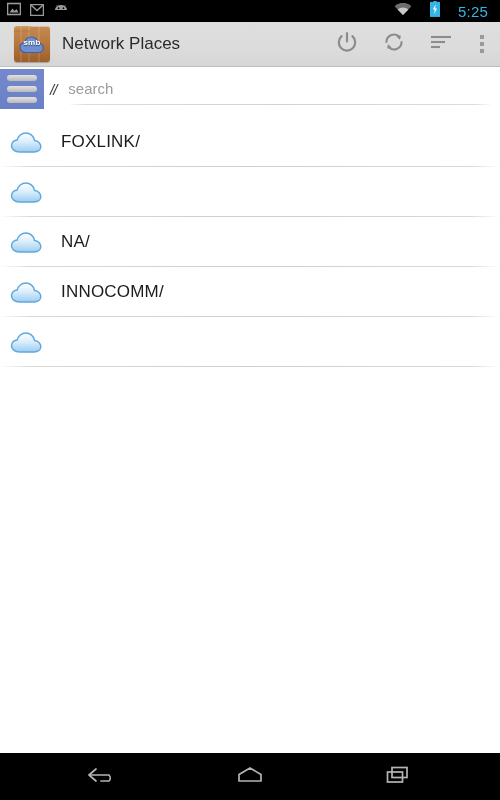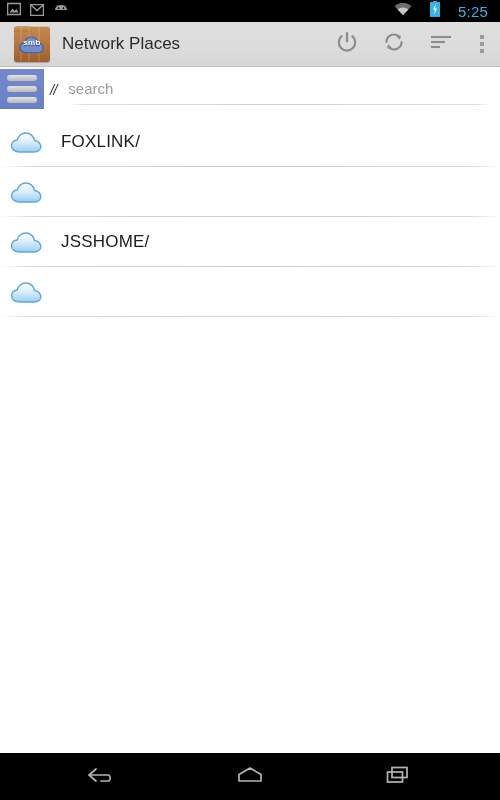--- a/index.html
+++ b/index.html
@@ -262,28 +262,37 @@
 
   <div class="list-item">
     <span class="item-icon">
       <svg width="36" height="26" viewBox="0 0 36 26">
         <path d="M9.5 23 C4.6 23 1.5 20.2 1.5 16.8 C1.5 13.7 4 11.2 7.2 11 C8.1 7 11.6 4 15.8 4 C20.2 4 23.9 7.2 24.5 11.4 C28 11.8 30.8 14.4 30.8 17.6 C30.8 20.8 28 23 24.2 23 Z" fill="url(#cg1)" stroke="#5fa8de" stroke-width="1.5"></path>
       </svg>
     </span>
     <span class="divider"></span>
   </div>
 
-
-  <div class="list-item">
-    <span class="item-icon">
-      <svg width="36" height="26" viewBox="0 0 36 26">
-        <path d="M9.5 23 C4.6 23 1.5 20.2 1.5 16.8 C1.5 13.7 4 11.2 7.2 11 C8.1 7 11.6 4 15.8 4 C20.2 4 23.9 7.2 24.5 11.4 C28 11.8 30.8 14.4 30.8 17.6 C30.8 20.8 28 23 24.2 23 Z" fill="url(#cg1)" stroke="#5fa8de" stroke-width="1.5"></path>
-      </svg>
-    </span>
-    <span class="item-label">JSSHOME/</span>
+  <div class="list-item">
+    <span class="item-icon">
+      <svg width="36" height="26" viewBox="0 0 36 26">
+        <path d="M9.5 23 C4.6 23 1.5 20.2 1.5 16.8 C1.5 13.7 4 11.2 7.2 11 C8.1 7 11.6 4 15.8 4 C20.2 4 23.9 7.2 24.5 11.4 C28 11.8 30.8 14.4 30.8 17.6 C30.8 20.8 28 23 24.2 23 Z" fill="url(#cg1)" stroke="#5fa8de" stroke-width="1.5"></path>
+      </svg>
+    </span>
+    <span class="item-label">NA/</span>
+    <span class="divider"></span>
+  </div>
+
+  <div class="list-item">
+    <span class="item-icon">
+      <svg width="36" height="26" viewBox="0 0 36 26">
+        <path d="M9.5 23 C4.6 23 1.5 20.2 1.5 16.8 C1.5 13.7 4 11.2 7.2 11 C8.1 7 11.6 4 15.8 4 C20.2 4 23.9 7.2 24.5 11.4 C28 11.8 30.8 14.4 30.8 17.6 C30.8 20.8 28 23 24.2 23 Z" fill="url(#cg1)" stroke="#5fa8de" stroke-width="1.5"></path>
+      </svg>
+    </span>
+    <span class="item-label">INNOCOMM/</span>
     <span class="divider"></span>
   </div>
 
   <div class="list-item">
     <span class="item-icon">
       <svg width="36" height="26" viewBox="0 0 36 26">
         <path d="M9.5 23 C4.6 23 1.5 20.2 1.5 16.8 C1.5 13.7 4 11.2 7.2 11 C8.1 7 11.6 4 15.8 4 C20.2 4 23.9 7.2 24.5 11.4 C28 11.8 30.8 14.4 30.8 17.6 C30.8 20.8 28 23 24.2 23 Z" fill="url(#cg1)" stroke="#5fa8de" stroke-width="1.5"></path>
       </svg>
     </span>
     <span class="divider"></span>

